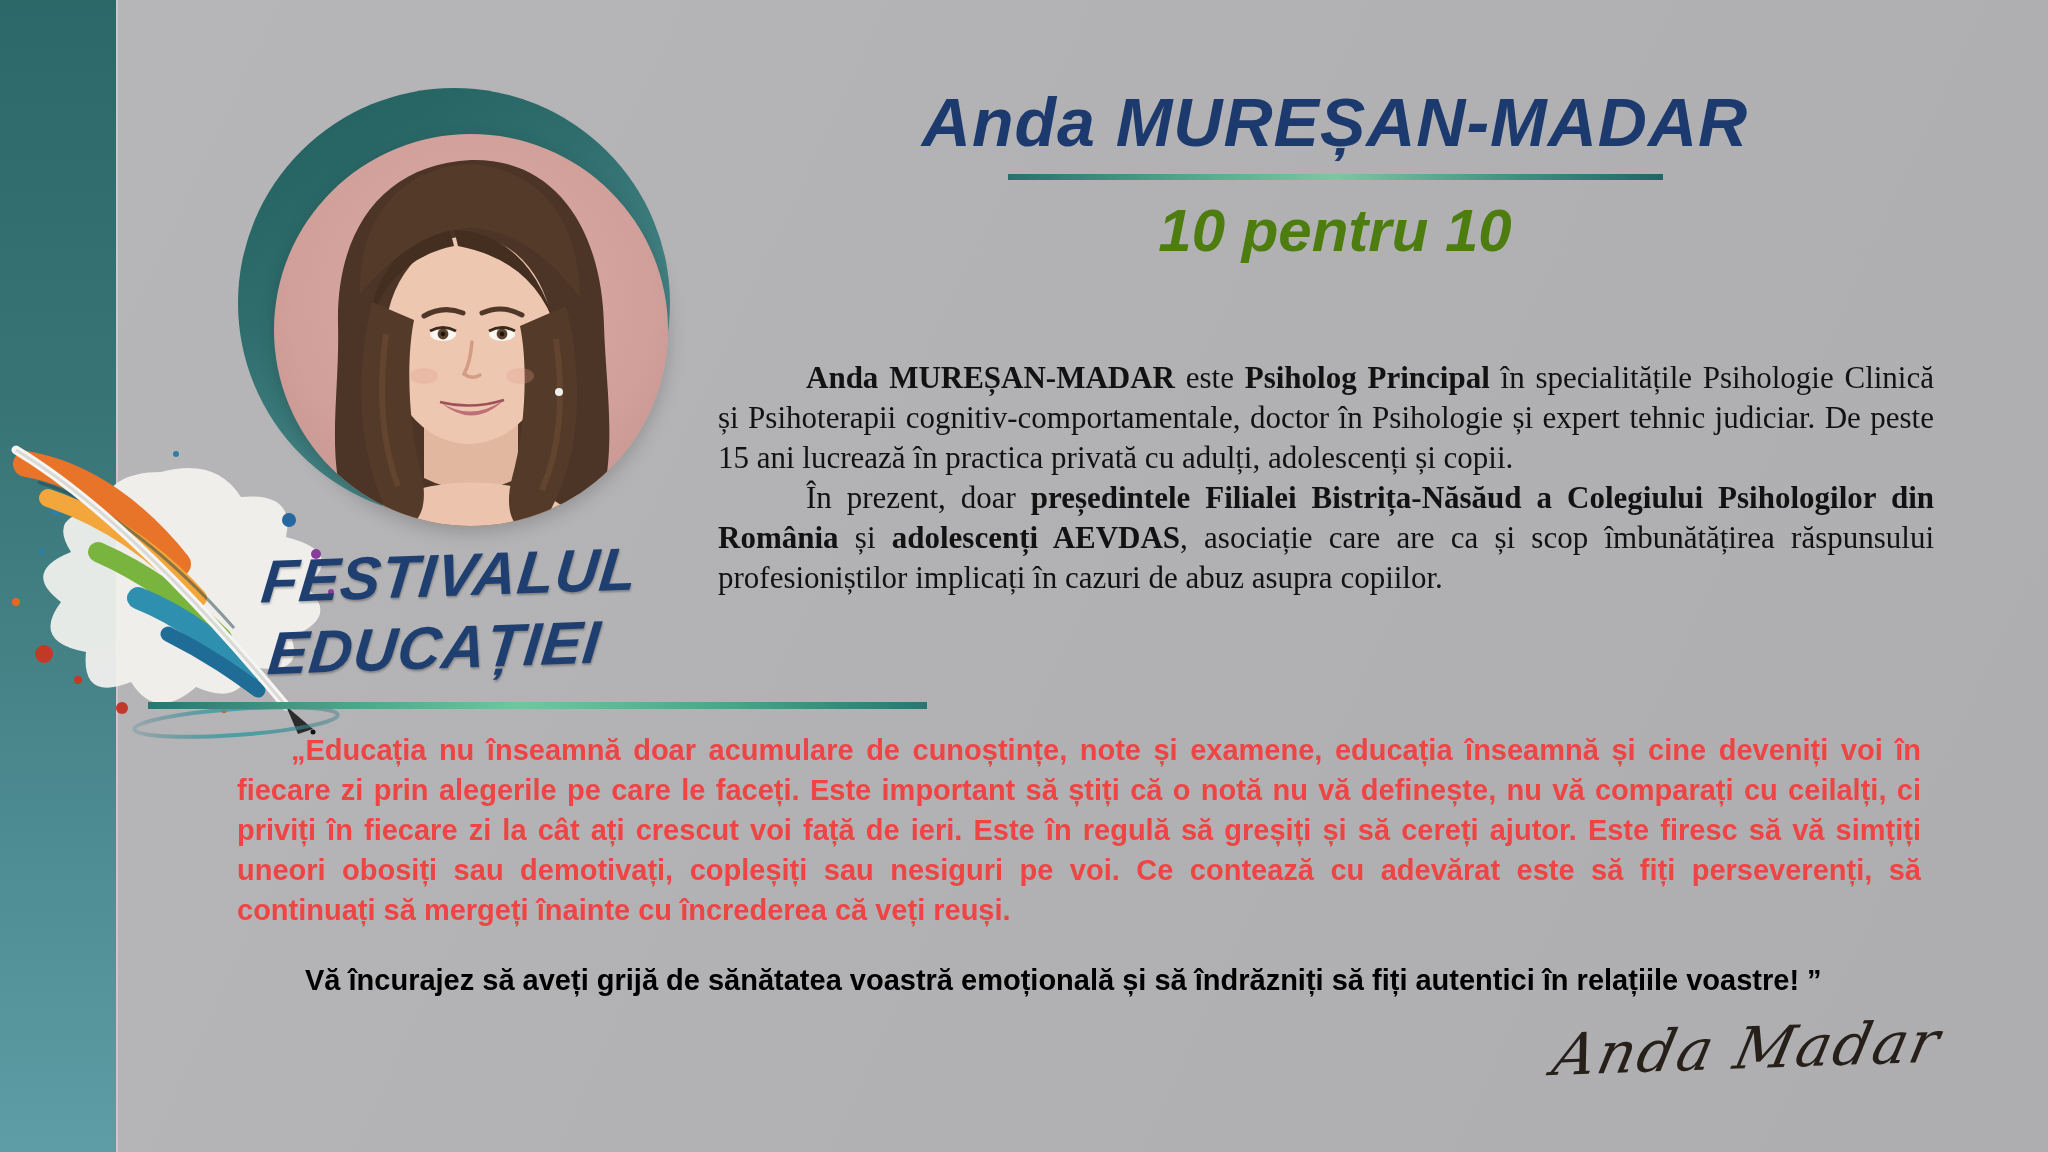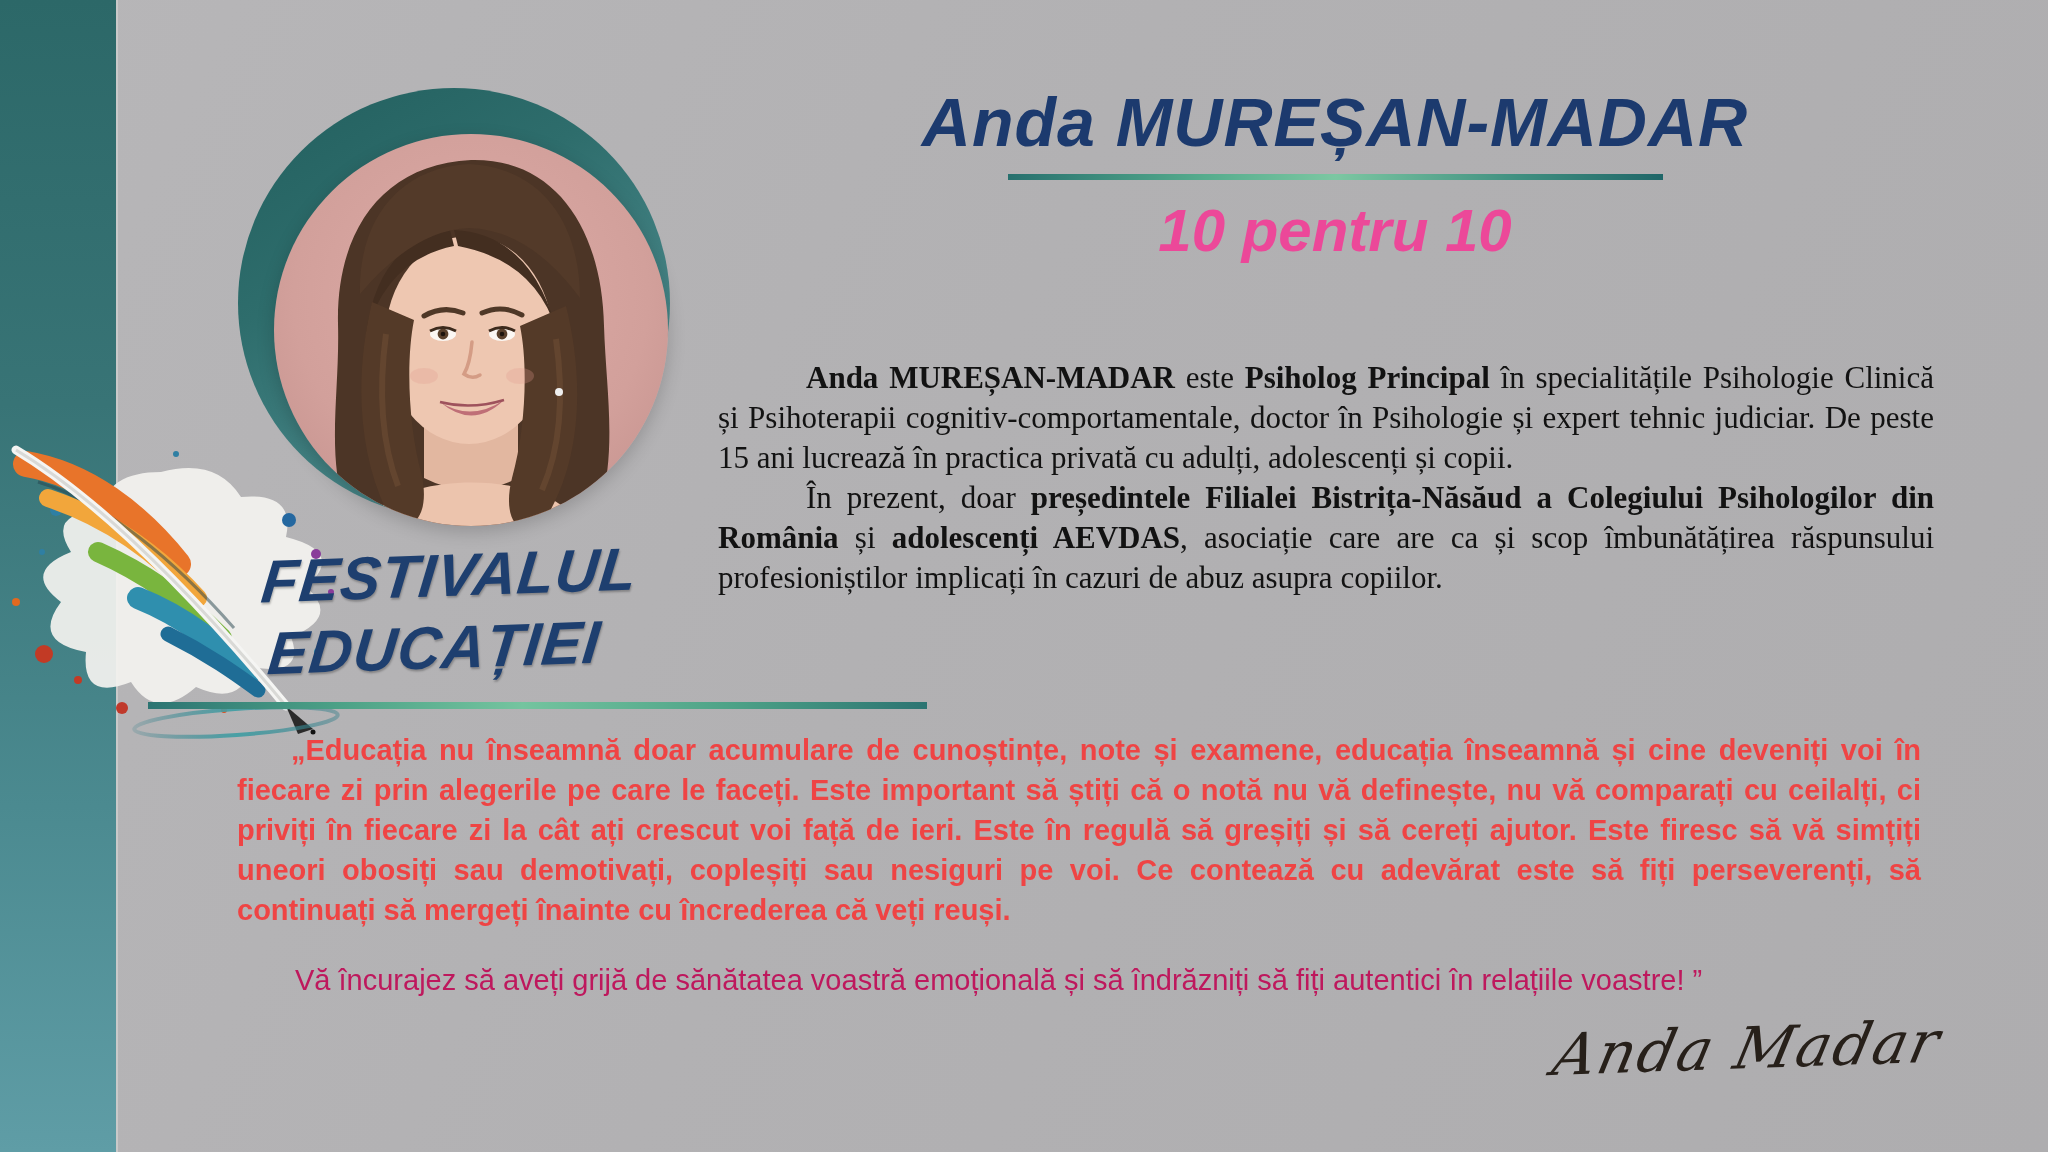--- a/index.html
+++ b/index.html
@@ -54,21 +54,21 @@
   .header{left:720px;top:84px;width:1230px;text-align:center;z-index:5;}
   .speaker-name{
     margin:0;color:#1c3a6e;font-size:68px;line-height:76px;
     font-weight:bold;font-style:italic;letter-spacing:1px;white-space:nowrap;
   }
   .title-underline{
     width:655px;height:6px;margin:14px auto 0 auto;
     background:linear-gradient(90deg,#27706e 0%,#55ac8d 30%,#7cc7a2 50%,#3f8f80 78%,#1f6668 100%);
   }
   .tagline{
-    margin:18px 0 0 0;color:#ec4899;font-size:60px;line-height:66px;
+    margin:18px 0 0 0;color:#4d7c0f;font-size:60px;line-height:66px;
     font-weight:bold;font-style:italic;
   }
 
   
   .bio{
     left:718px;top:330px;width:1216px;z-index:5;
     font-family:"Liberation Serif","DejaVu Serif",serif;
     font-size:31px;line-height:40px;color:#121212;text-align:justify;margin-top:28px;
   }
   .bio p{margin:0;text-indent:88px;}
@@ -76,22 +76,22 @@
 
   
   .quote{
     left:237px;top:730px;width:1684px;z-index:5;
     color:#ef4444;font-weight:bold;font-size:29px;line-height:40px;
     text-align:justify;text-indent:54px;
   }
 
   
   .closing{
-    left:237px;top:960px;width:1663px;z-index:5;
-    color:#be185d;font-weight:normal;font-size:29px;line-height:41px;
+    left:247px;top:960px;width:1663px;z-index:5;
+    color:#000000;font-weight:bold;font-size:29px;line-height:41px;
     text-indent:58px;
   }
 
   
   .signature{
     left:1556px;top:1014px;width:400px;z-index:5;
     font-family:"DejaVu Serif","Liberation Serif",serif;
     font-style:italic;font-size:58px;color:#27201a;
     transform:skewX(-14deg) rotate(-2deg);
     letter-spacing:2px;white-space:nowrap;

